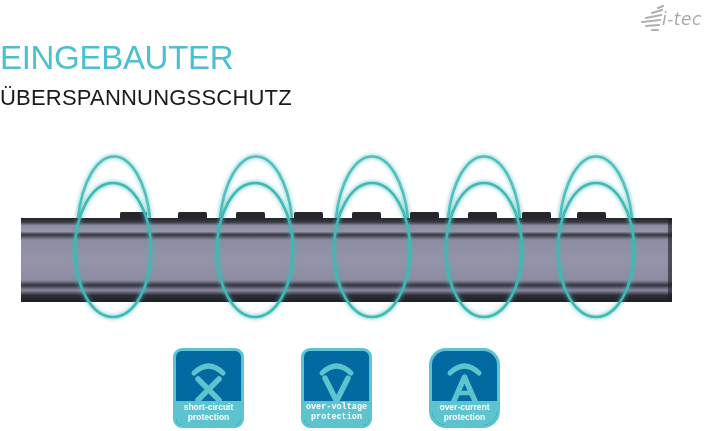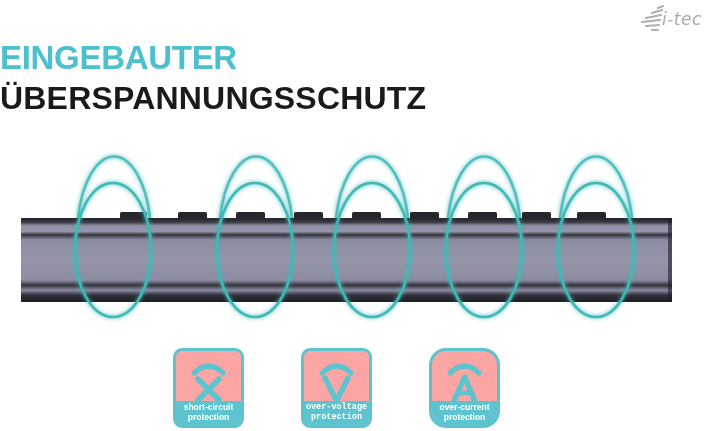--- a/index.html
+++ b/index.html
@@ -12,33 +12,33 @@
       position: absolute; left: 636px; top: 2px; width: 84px; height: 34px;
       display: flex; align-items: center;
     }
     .logo svg { width: 28px; height: 30px; }
     .logo-text {
       font-family: "DejaVu Sans", sans-serif; font-style: italic;
       font-size: 17px; color: #a9a9a9; letter-spacing: 0.5px; margin-left: -2px;
     }
     .headline {
       position: absolute; left: 0; top: 40px;
-      font-size: 33px; font-weight: bold; color: #4cc0cf;
+      font-size: 33px; font-weight: normal; color: #4cc0cf;
       letter-spacing: -0.3px; line-height: 36px;
     }
     .subline {
       position: absolute; left: 0; top: 81px;
-      font-size: 32px; font-weight: bold; color: #1a1a1a;
+      font-size: 22px; font-weight: normal; color: #1a1a1a;
       letter-spacing: 0.2px; line-height: 34px;
     }
     .product { position: absolute; left: 0; top: 0; width: 720px; height: 340px; }
     .badge {
       position: absolute; top: 348px; width: 71px; height: 80px;
       border: 3px solid #5cc3cf; border-radius: 9px; box-sizing: border-box;
-      background: #fca5a5; overflow: hidden;
+      background: #0369a1; overflow: hidden;
     }
     .badge svg { position: absolute; left: 0; top: 2px; width: 65px; height: 52px; }
     .badge-label {
       position: absolute; left: 0; right: 0; bottom: 0; height: 24px;
       background: #5cc3cf; color: #ffffff; text-align: center;
       font-size: 8.5px; font-weight: bold; line-height: 9.5px;
       padding-top: 2px; box-sizing: border-box;
     }
     .badge-label span { display: block; }
   </style>

